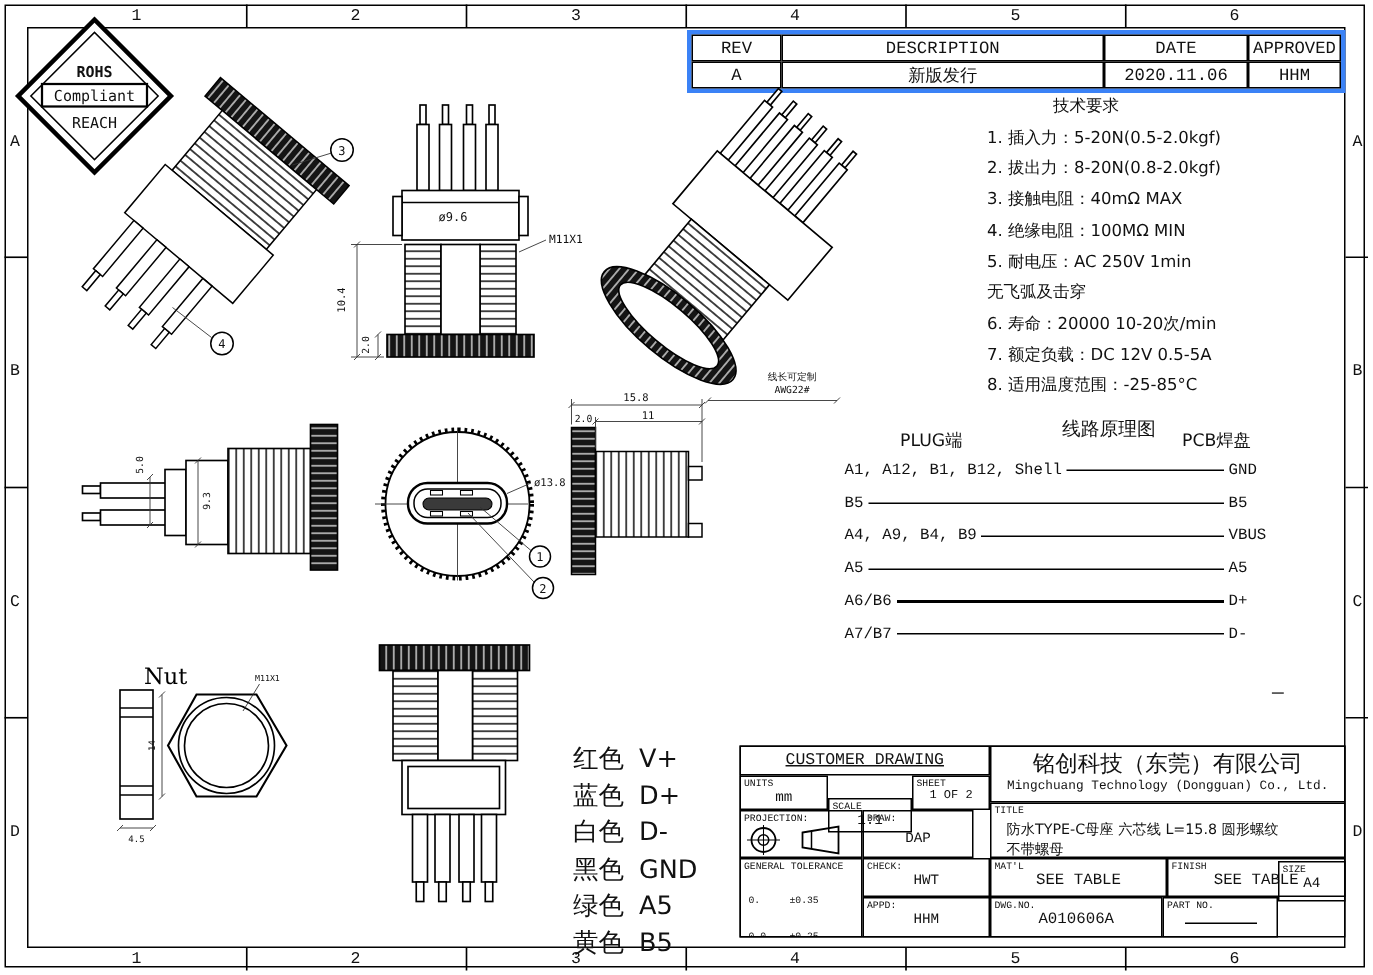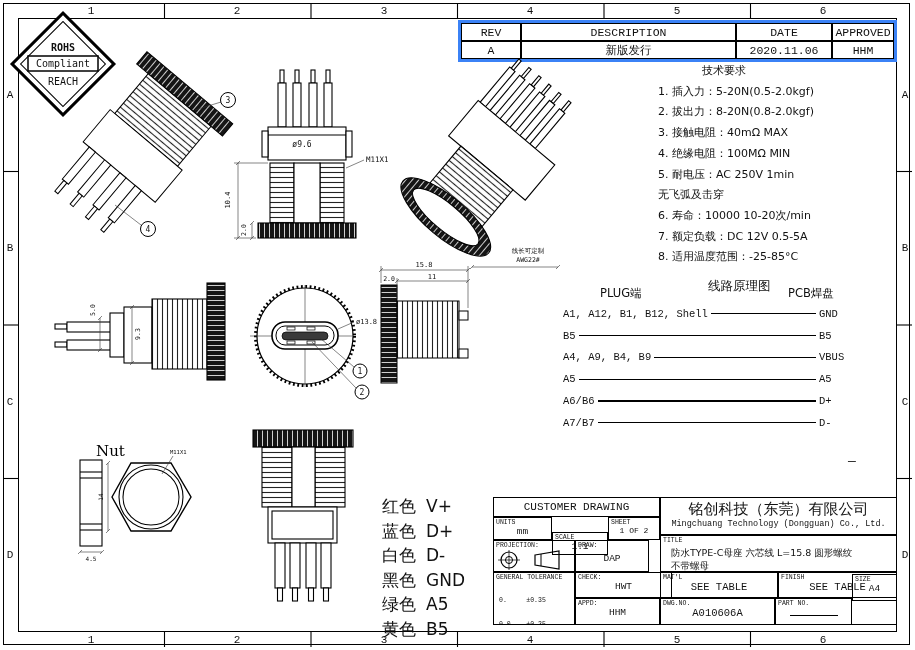--- a/index.html
+++ b/index.html
@@ -28,21 +28,21 @@
   
   .legend{left:382px;top:494px;font-size:17px;line-height:24.6px;
           font-family:"DejaVu Sans","Liberation Sans",sans-serif;}
   .legend-line span{margin-right:10px;}
   
   .tb{border:1px solid #000;box-sizing:border-box;overflow:hidden;font-size:9.5px;}
   .tb-lab{font-size:6.5px;display:block;padding:1px 0 0 2px;line-height:7px;}
   .tb-val{display:block;text-align:center;}
   .tb-big{left:493px;top:497px;width:404px;height:128px;border:1.6px solid #000;box-sizing:border-box;}
   .pre{white-space:pre;}
-  .u{}
+  .u{text-decoration:underline;}
 </style>
 </head>
 <body>
 <div class="sheet">
 
 <div class="abs outer-frame"></div>
 <div class="abs inner-frame"></div>
 
 <span class="abs grid-label" style="left:91px;top:11px">1</span>
 <span class="abs grid-label" style="left:237px;top:11px">2</span>
@@ -77,21 +77,21 @@
 </div>
 
 <div class="abs tech">
   <div class="tech-title">技术要求</div>
   <div>1. 插入力：5-20N(0.5-2.0kgf)</div>
   <div>2. 拔出力：8-20N(0.8-2.0kgf)</div>
   <div>3. 接触电阻：40mΩ MAX</div>
   <div>4. 绝缘电阻：100MΩ MIN</div>
   <div>5. 耐电压：AC 250V 1min</div>
   <div>无飞弧及击穿</div>
-  <div>6. 寿命：10000 10-20次/min</div>
+  <div>6. 寿命：20000 10-20次/min</div>
   <div>7. 额定负载：DC 12V 0.5-5A</div>
   <div>8. 适用温度范围：-25-85°C</div>
 </div>
 
 <span class="abs wire-title" style="left:678px;top:278px">线路原理图</span>
 <span class="abs wire-hdr" style="left:600px;top:286px">PLUG端</span>
 <span class="abs wire-hdr" style="left:788px;top:286px">PCB焊盘</span>
 <div class="abs wiring">
   <div class="wire-row">
     <span class="wire-left">A1, A12, B1, B12, Shell</span>
@@ -169,21 +169,21 @@
 <div class="abs tb" style="left:493px;top:572px;width:82px;height:53px">
   <span class="tb-lab">GENERAL TOLERANCE</span>
   <div class="pre" style="font-size:6.5px;line-height:8px;padding-left:5px">
     <div>0.     ±0.35</div>
     <div>0.0    ±0.25</div>
     
     
     
   </div>
 </div>
-<div class="abs tb" style="left:575px;top:572px;width:97px;height:26px">
+<div class="abs tb" style="left:575px;top:572px;width:85px;height:26px">
       <span class="tb-lab">CHECK:</span>
       <span class="tb-val">HWT</span>
     </div>
 <div class="abs tb" style="left:575px;top:598px;width:85px;height:27px">
       <span class="tb-lab">APPD:</span>
       <span class="tb-val">HHM</span>
     </div>
 <div class="abs tb" style="left:660px;top:497px;width:237px;height:38px;text-align:center">
   <div style="font-size:15px;font-family:'DejaVu Sans',sans-serif;margin-top:2px">铭创科技（东莞）有限公司</div>
   <div style="font-size:8.5px">Mingchuang Technology (Dongguan) Co., Ltd.</div>

